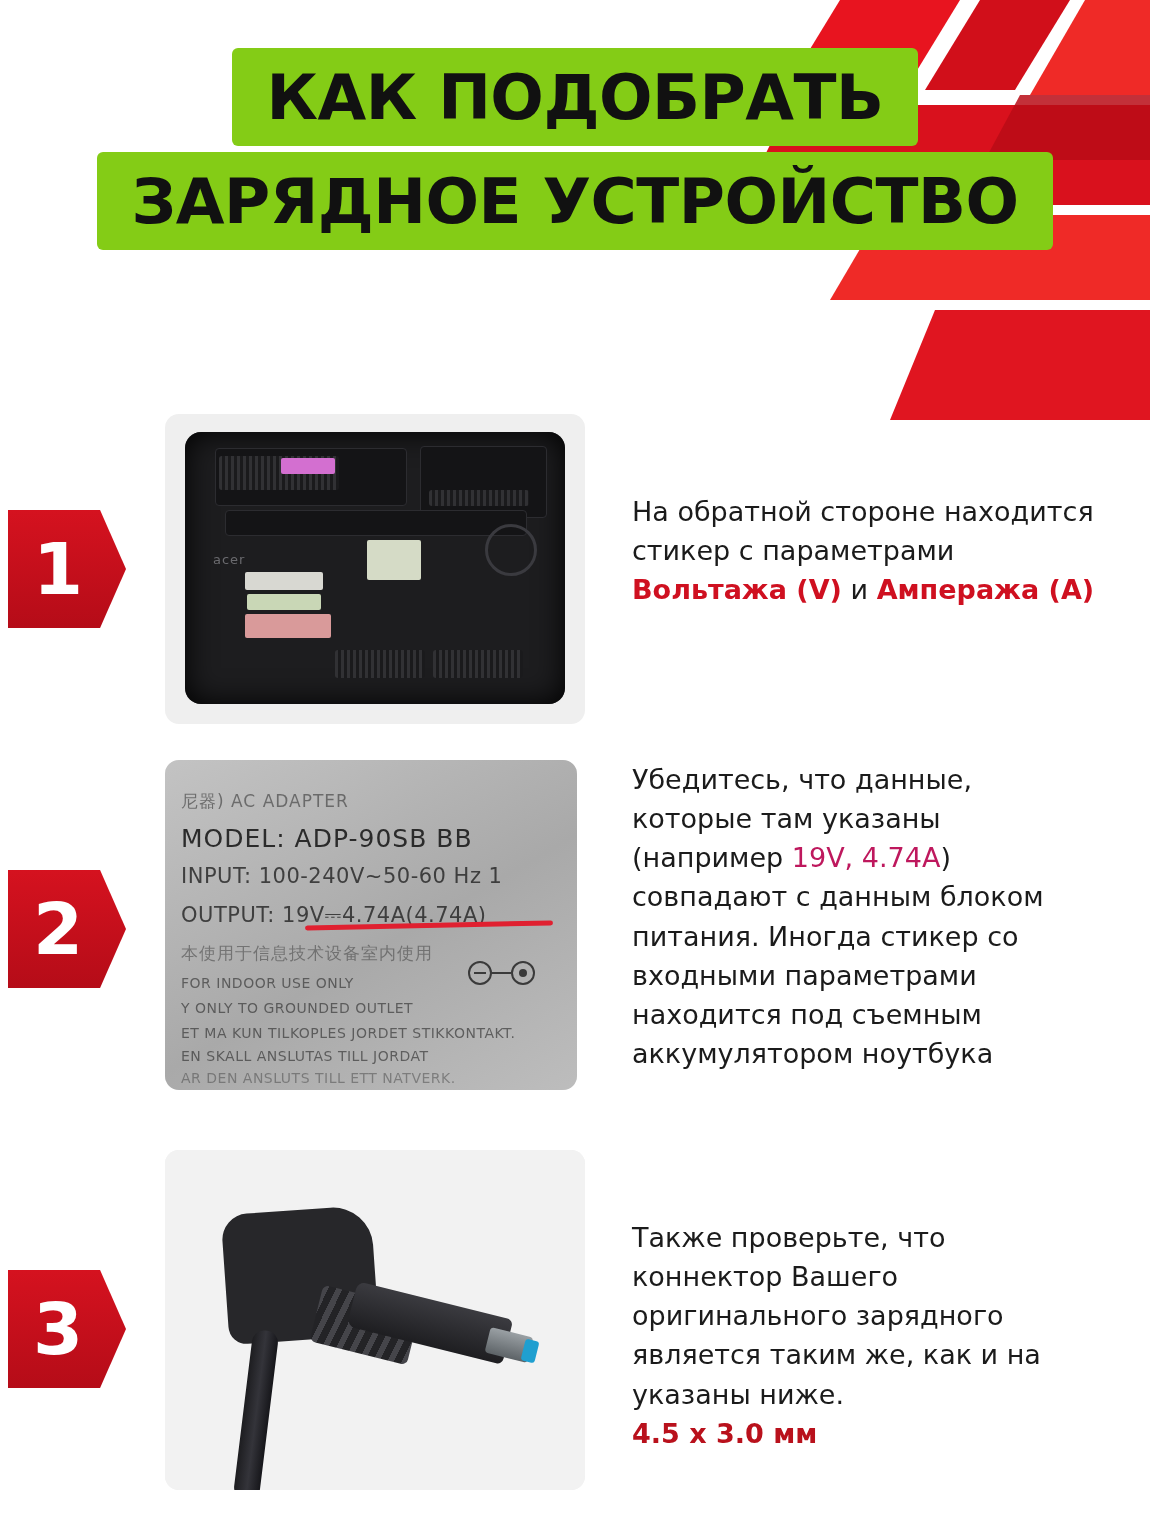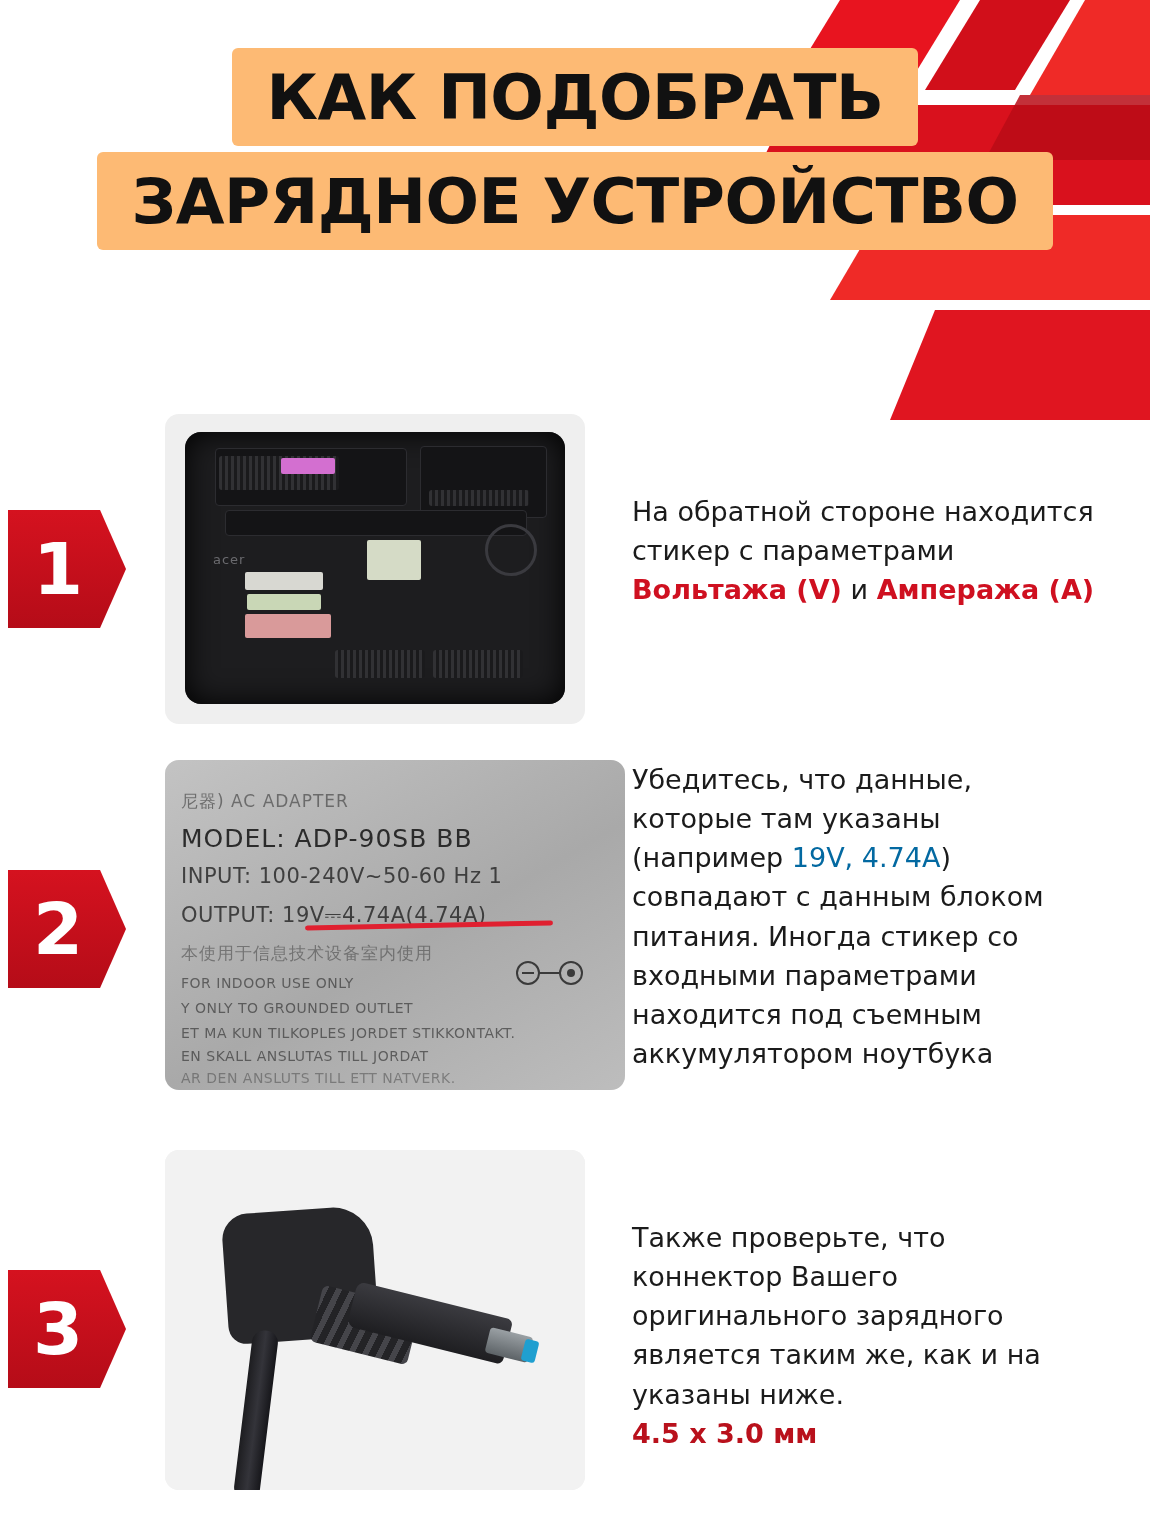--- a/index.html
+++ b/index.html
@@ -29,21 +29,21 @@
   
   .title-wrap {
     position: absolute;
     top: 48px;
     left: 0;
     width: 1150px;
     z-index: 5;
   }
   .title-line {
     display: table;
-    background: #fdba74;
+    background: #84cc16;
     font-weight: bold;
     font-size: 63px;
     line-height: 1.08;
     letter-spacing: -0.5px;
     color: #111111;
     padding: 16px 34px 14px 34px;
     margin: 0 auto 6px auto;
     border-radius: 6px;
     white-space: nowrap;
     text-align: right;
@@ -84,21 +84,21 @@
 
   
   .photo {
     position: absolute;
     left: 165px;
     border-radius: 14px;
     overflow: hidden;
     background: #efefef;
   }
   .photo-1 { top: 4px;  width: 420px; height: 310px; }
-  .photo-2 { top: 0px;  width: 460px; height: 330px; }
+  .photo-2 { top: 0px;  width: 412px; height: 330px; }
   .photo-3 { top: 10px; width: 420px; height: 340px; }
 
   
   .copy {
     position: absolute;
     left: 632px;
     width: 512px;
     font-size: 27px;
     line-height: 1.45;
     color: #1b1b1b;
@@ -106,21 +106,21 @@
   .copy-1 { top: 82px; }
   .copy-2 { top: 0px; }
   .copy-3 { top: 78px; }
   .copy p { margin: 0; }
   .accent {
     color: #cf1020;
     font-weight: bold;
     text-align: center;
   }
   .accent-light {
-    color: #0369a1;
+    color: #be185d;
   }
   .bold-red {
     color: #b9111c;
     font-weight: bold;
   }
 
   
   .laptop {
     position: absolute;
     left: 20px; top: 18px;

